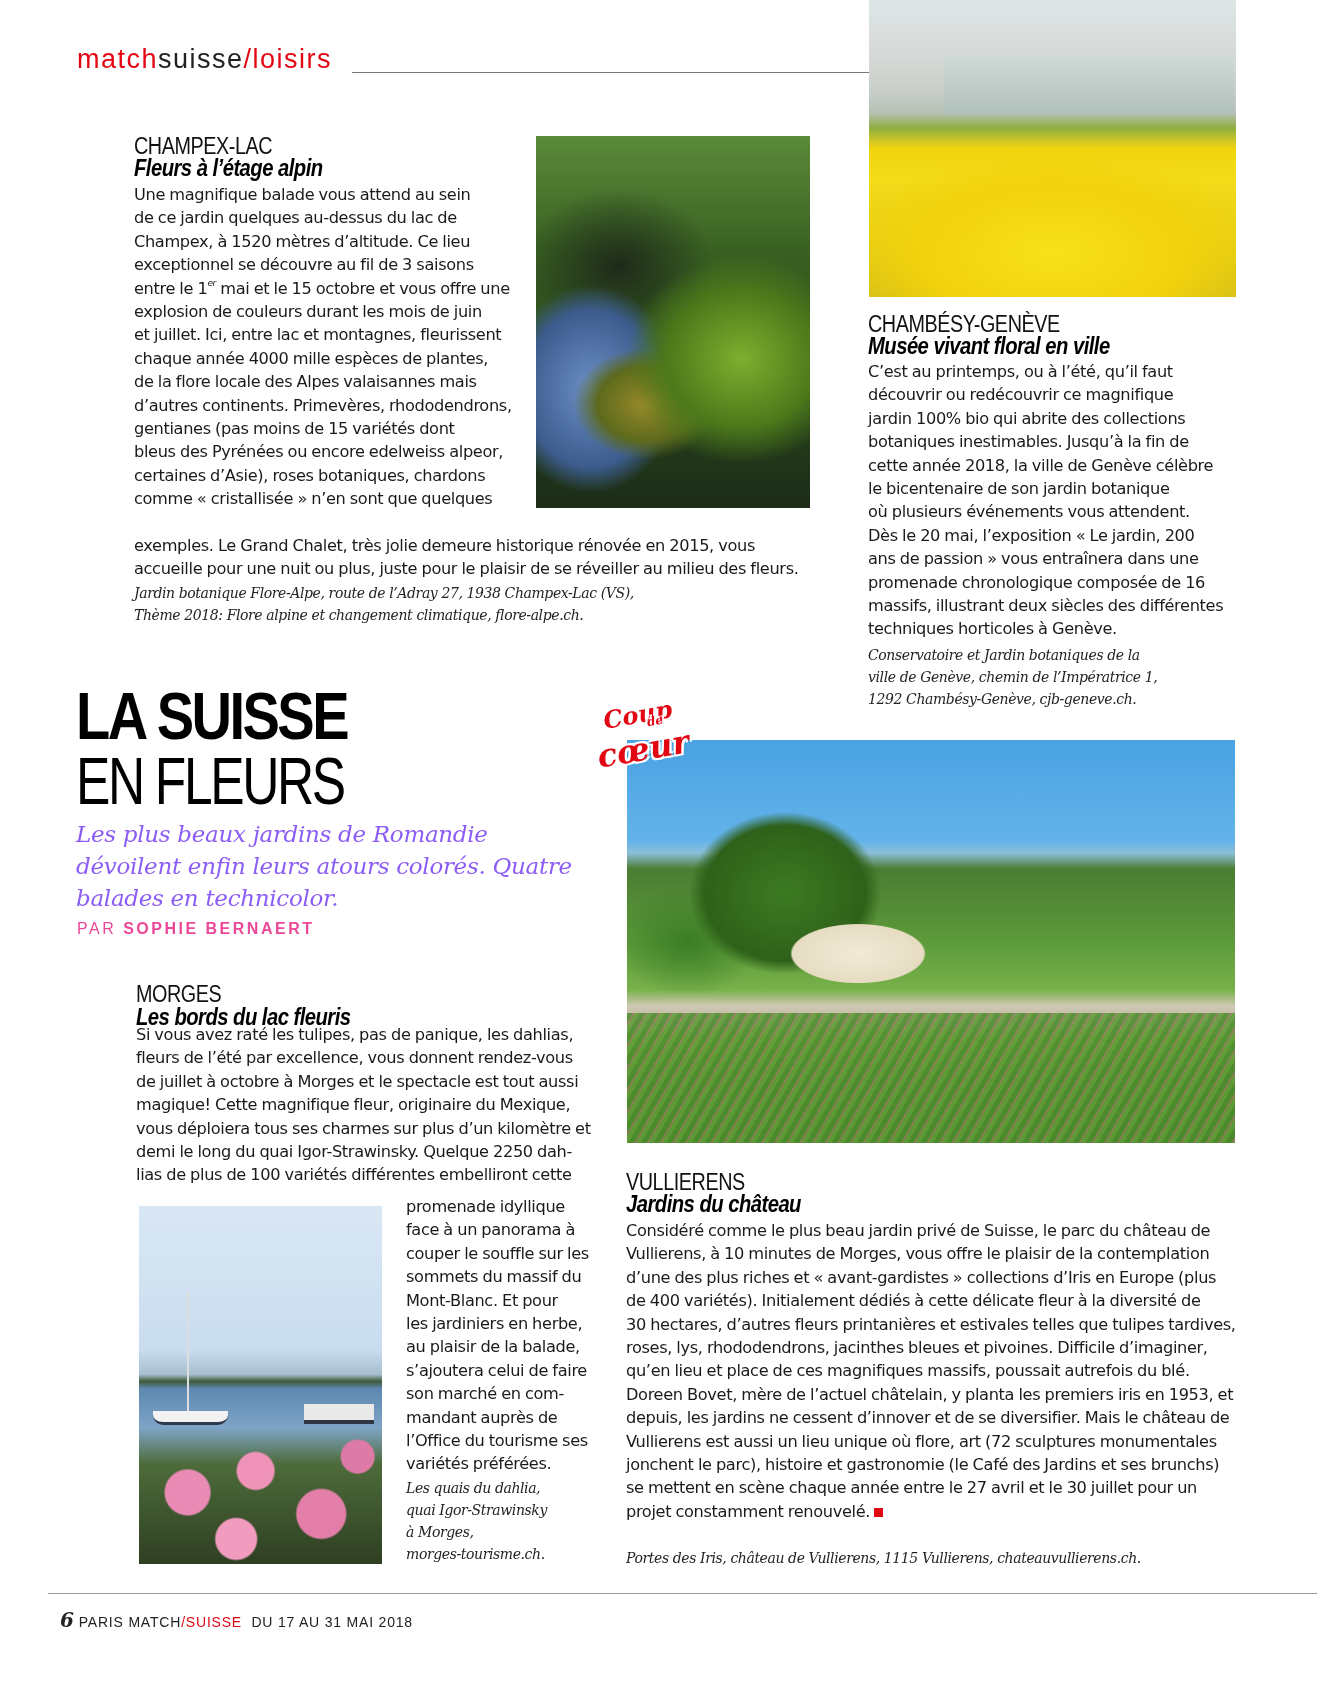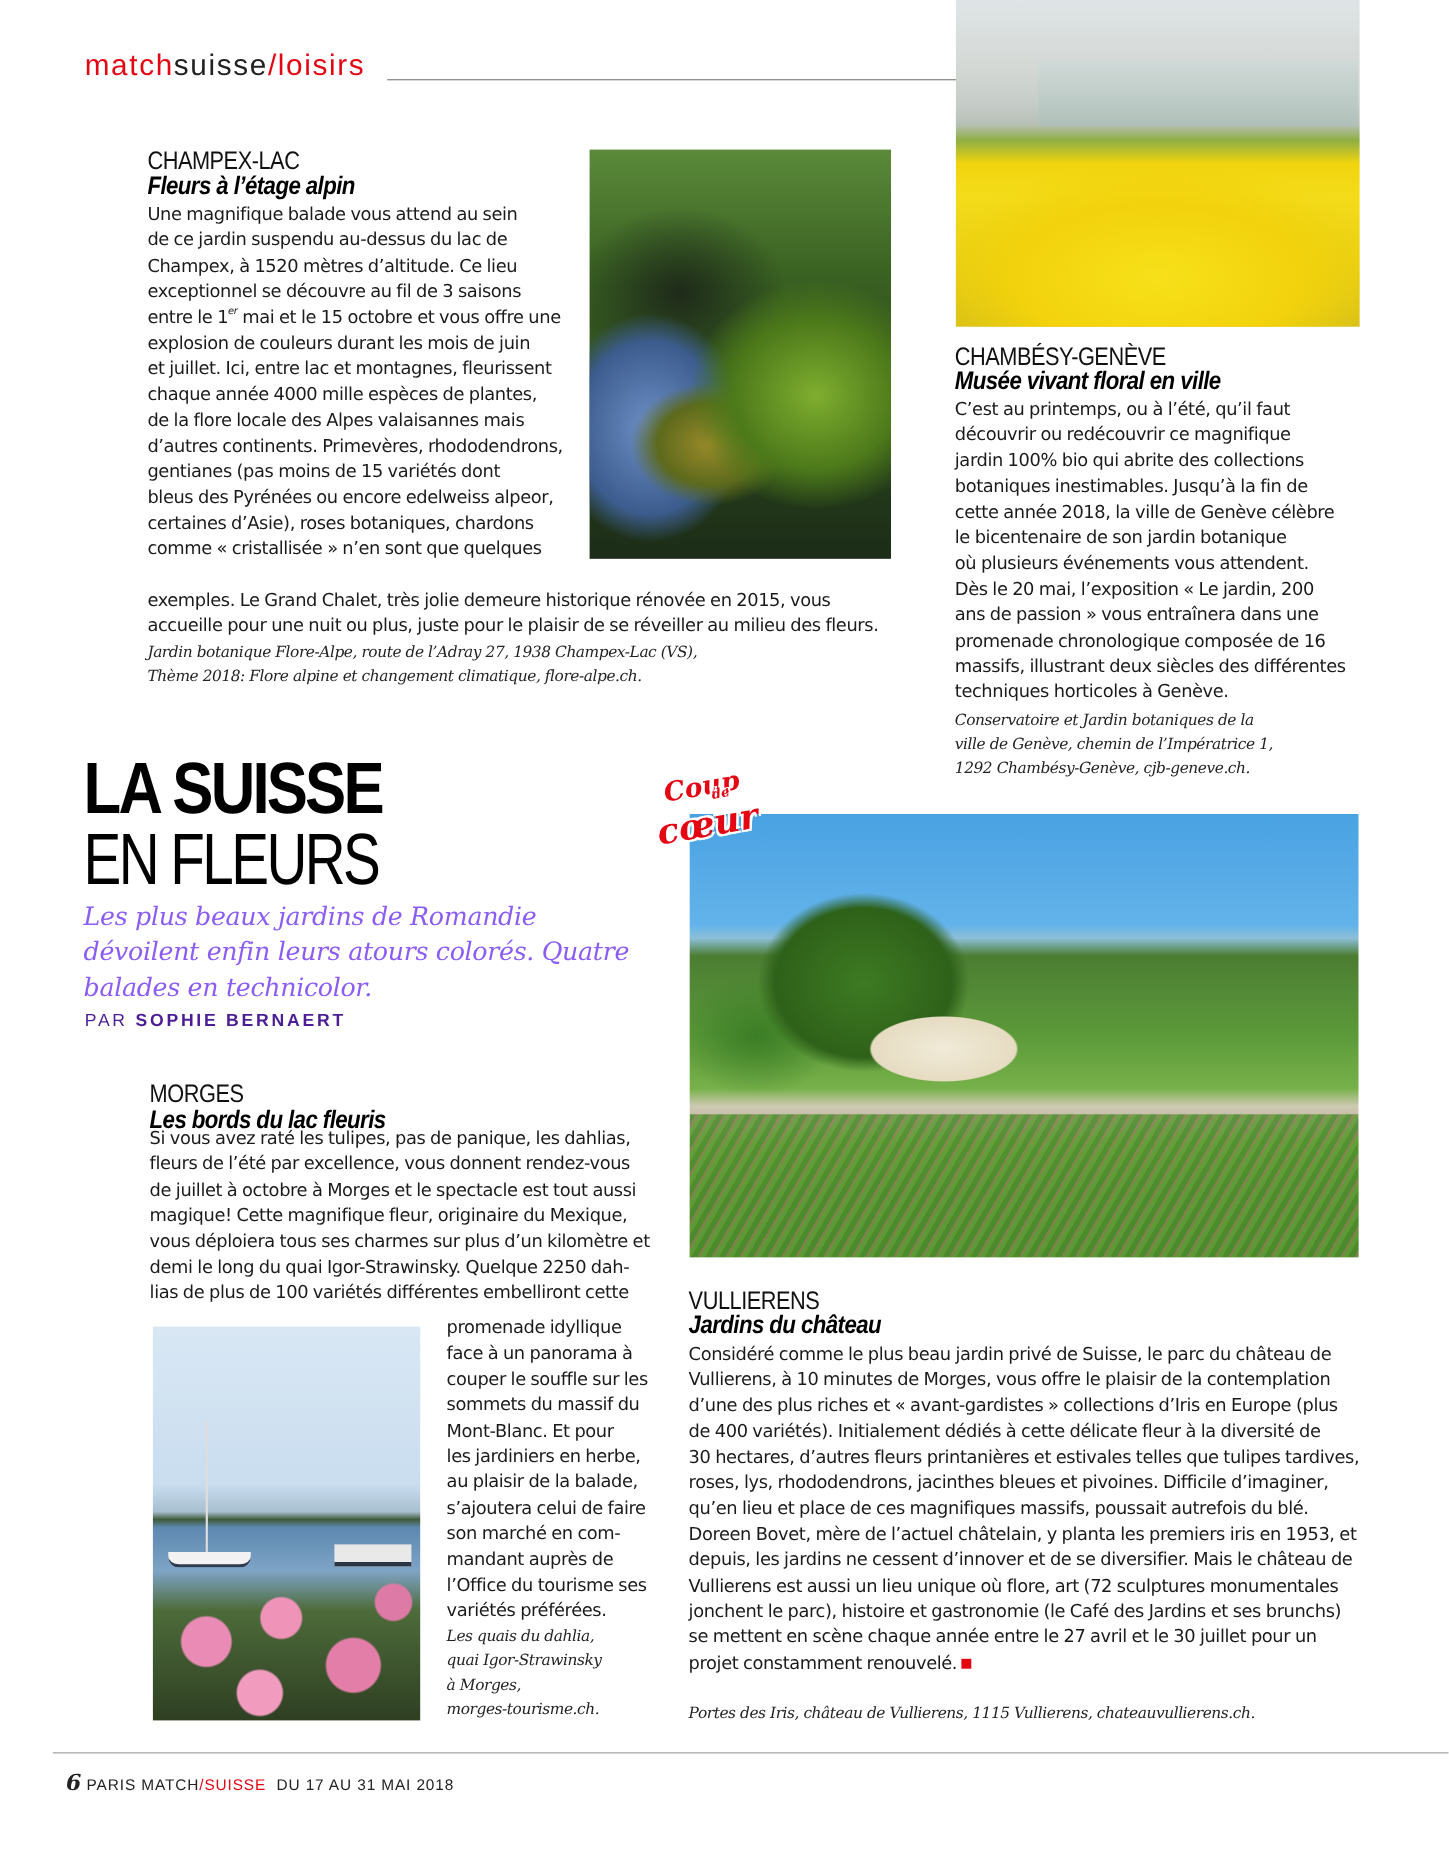--- a/index.html
+++ b/index.html
@@ -18,21 +18,21 @@
 
   .body { font-family:"DejaVu Sans", sans-serif; font-size:16.2px; line-height:23.4px; color:#1a1a1a; letter-spacing:-0.35px; word-spacing:-0.5px; }
   .body p { margin:0; }
   .credit { font-family:"DejaVu Serif", serif; font-style:italic; font-size:14px; line-height:22px; color:#222; letter-spacing:-0.4px; }
   sup { font-size:9px; vertical-align:top; line-height:12px;font-style:italic; }
 
   
   .h1a { left:76px; top:683px; font-family:"Liberation Sans", sans-serif; font-weight:bold; font-size:66px; line-height:66px; letter-spacing:-3px; color:#000; transform:scaleX(0.85); transform-origin:left; white-space:nowrap; }
   .h1b { left:76px; top:748px; font-family:"Liberation Sans", sans-serif; font-weight:normal; font-size:66px; line-height:66px; letter-spacing:-3px; color:#000; transform:scaleX(0.78); transform-origin:left; white-space:nowrap; }
   .standfirst { left:76px; top:818px; width:500px; font-family:"DejaVu Serif", serif; font-style:italic; font-size:23px; line-height:32px; color:#8b5cf6; letter-spacing:-0.3px; }
-  .byline { left:77px; top:920px; font-size:16px; letter-spacing:2.5px; font-weight:normal; color:#4c1d95; white-space:nowrap; }
+  .byline { left:77px; top:920px; font-size:16px; letter-spacing:2.5px; font-weight:normal; color:#ec4899; white-space:nowrap; }
   .byline b { font-weight:bold; }
 
   
   .photo { overflow:hidden; }
   .ph-alpine { left:536px; top:136px; width:274px; height:372px;
     background:
       radial-gradient(ellipse 60% 40% at 75% 60%, #7fae2f 0%, #4d7a1a 45%, transparent 70%),
       radial-gradient(ellipse 35% 20% at 40% 72%, #9a8a2a 0%, #5d6a1c 50%, transparent 75%),
       radial-gradient(ellipse 40% 35% at 20% 68%, #6d8fc4 0%, #3c5c8e 60%, transparent 80%),
       radial-gradient(ellipse 50% 30% at 30% 35%, #1e2a1a 0%, transparent 70%),
@@ -94,21 +94,21 @@
 <div class="abs photo ph-morges">
   <div class="mast"></div>
   <div class="boat"></div>
   <div class="boat2"></div>
 </div>
 
 <div class="abs loc" style="left:134px; top:134px;">CHAMPEX-LAC</div>
 <div class="abs sub" style="left:134px; top:156px;">Fleurs à l’étage alpin</div>
 <div class="abs body" style="left:134px; top:183px; width:400px;">
   <p>Une magnifique balade vous attend au sein</p>
-  <p>de ce jardin suspendu au-dessus du lac de</p>
+  <p>de ce jardin quelques au-dessus du lac de</p>
   <p>Champex, à 1520 mètres d’altitude. Ce lieu</p>
   <p>exceptionnel se découvre au fil de 3 saisons</p>
   <p>entre le 1<sup>er</sup> mai et le 15 octobre et vous offre une</p>
   <p>explosion de couleurs durant les mois de juin</p>
   <p>et juillet. Ici, entre lac et montagnes, fleurissent</p>
   <p>chaque année 4000 mille espèces de plantes,</p>
   <p>de la flore locale des Alpes valaisannes mais</p>
   <p>d’autres continents. Primevères, rhododendrons,</p>
   <p>gentianes (pas moins de 15 variétés dont</p>
   <p>bleus des Pyrénées ou encore edelweiss alpeor,</p>

